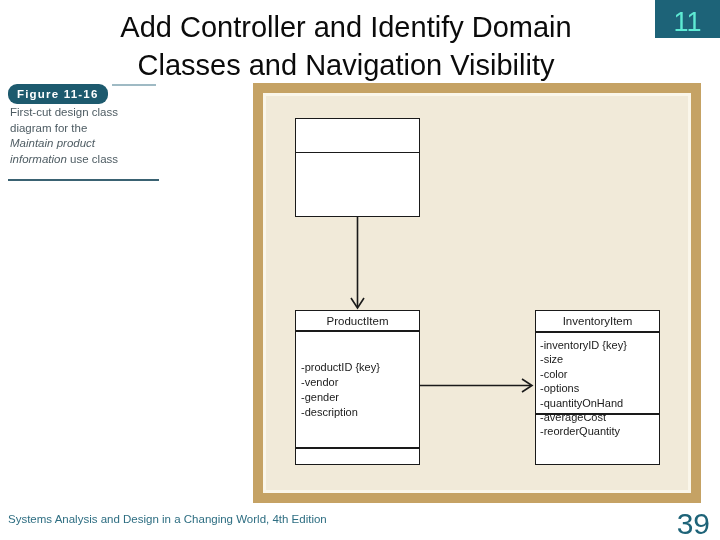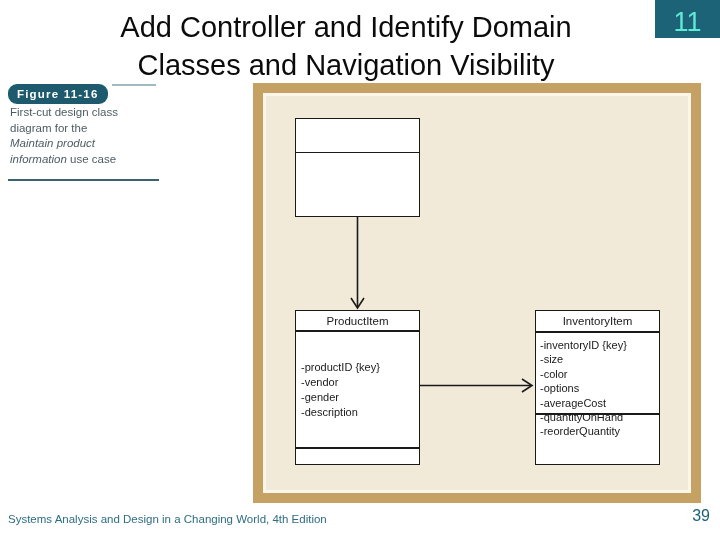--- a/index.html
+++ b/index.html
@@ -117,41 +117,41 @@
   
   .footer-text {
     position: absolute;
     left: 8px; top: 513px;
     font-size: 11.5px;
     color: #2e6e82;
   }
   .page-num {
     position: absolute;
     right: 10px; top: 507px;
-    font-size: 16px;
+    font-size: 30px;
     color: #1d6378;
   }
 </style>
 </head>
 <body>
 
 <div class="title">
   <div>Add Controller and Identify Domain</div>
   <div>Classes and Navigation Visibility</div>
 </div>
 
 <div class="slide-num">11</div>
 
 <div class="fig-label">Figure 11-16</div>
 <div class="fig-label-line"></div>
 <div class="fig-caption">
   <div>First-cut design class</div>
   <div>diagram for the</div>
   <div class="it">Maintain product</div>
-  <div><span class="it">information</span><span> use case</span></div>
+  <div><span class="it">information</span><span> use class</span></div>
 </div>
 <div class="fig-divider"></div>
 
 <div class="frame">
   <div class="frame-inner"></div>
 </div>
 
 <div class="uml-class" id="productController">
   <div class="comp-a"></div>
   <div class="comp-b"></div>
@@ -168,22 +168,22 @@
   <div class="comp-empty"></div>
 </div>
 
 <div class="uml-class" id="inventoryItem">
   <div class="uml-title">InventoryItem</div>
   <div class="uml-attrs">
     <div>-inventoryID {key}</div>
     <div>-size</div>
     <div>-color</div>
     <div>-options</div>
+    <div>-quantityOnHand</div>
     <div>-averageCost</div>
-    <div>-quantityOnHand</div>
     <div>-reorderQuantity</div>
   </div>
   <div class="comp-empty"></div>
 </div>
 
 <svg class="connectors" viewBox="0 0 720 540">
   <g stroke="#1a1a1a" stroke-width="1.6" fill="none">
 
     <line x1="357.5" y1="217" x2="357.5" y2="307"></line>
     <polyline points="351,298 357.5,308 364,298"></polyline>

